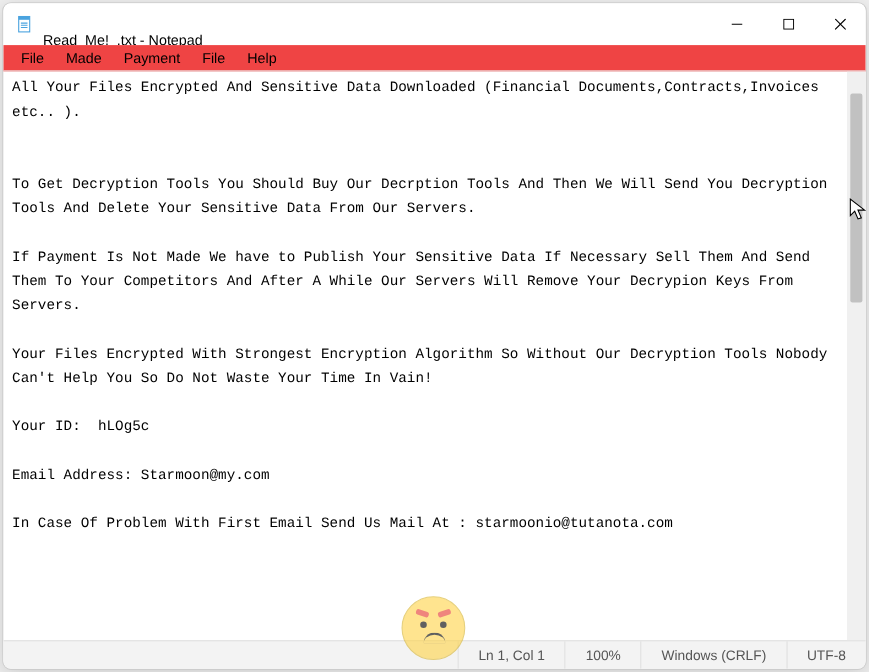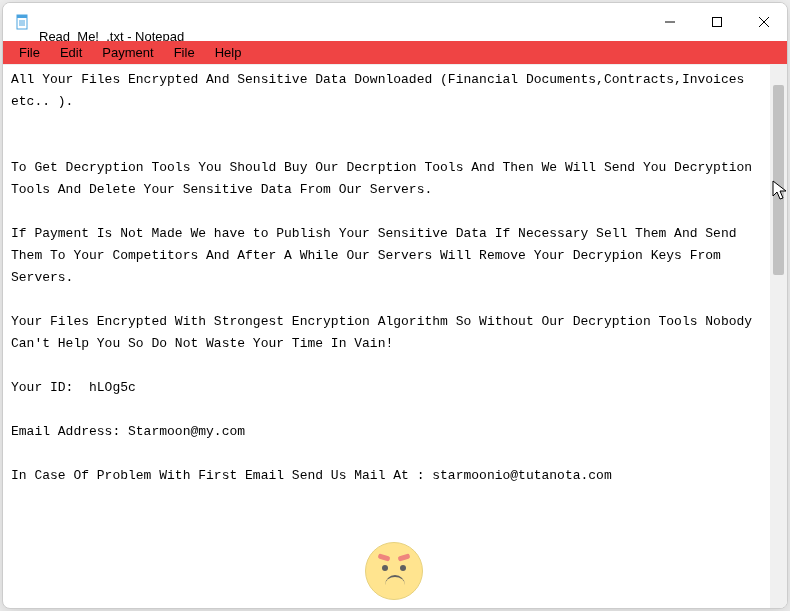--- a/index.html
+++ b/index.html
@@ -220,21 +220,21 @@
         <svg width="10" height="10" viewBox="0 0 10 10">
             <line x1="0" y1="0" x2="10" y2="10" stroke="#000" stroke-width="1"></line>
             <line x1="10" y1="0" x2="0" y2="10" stroke="#000" stroke-width="1"></line>
           </svg>
       </div>
     </div>
   </div>
 
   <div class="menubar">
     <span class="menu-item">File</span>
-    <span class="menu-item">Edit</span>
+    <span class="menu-item">Made</span>
     <span class="menu-item">Payment</span>
     <span class="menu-item">File</span>
     <span class="menu-item">Help</span>
   </div>
 
   <div class="content-wrap">
     <div class="content">All Your Files Encrypted And Sensitive Data Downloaded (Financial Documents,Contracts,Invoices etc.. ).
 
 
 To Get Decryption Tools You Should Buy Our Decrption Tools And Then We Will Send You Decryption Tools And Delete Your Sensitive Data From Our Servers.
@@ -246,20 +246,27 @@
 Your ID:  hLOg5c
 
 Email Address: Starmoon@my.com
 
 In Case Of Problem With First Email Send Us Mail At : starmoonio@tutanota.com</div>
     <div class="scrollbar">
       <div class="scrollthumb"></div>
     </div>
   </div>
 
+  <div class="statusbar">
+    <div class="status-spacer"></div>
+    <div class="status-seg">Ln 1, Col 1</div>
+    <div class="status-seg">100%</div>
+    <div class="status-seg">Windows (CRLF)</div>
+    <div class="status-seg">UTF-8</div>
+  </div>
 
 </div>
 
 <div class="watermark">
   <div class="watermark-inner">
     <div class="circle">
       <div class="brow l"></div>
         <div class="brow r"></div>
       <div class="eye l"></div>
         <div class="eye r"></div>

